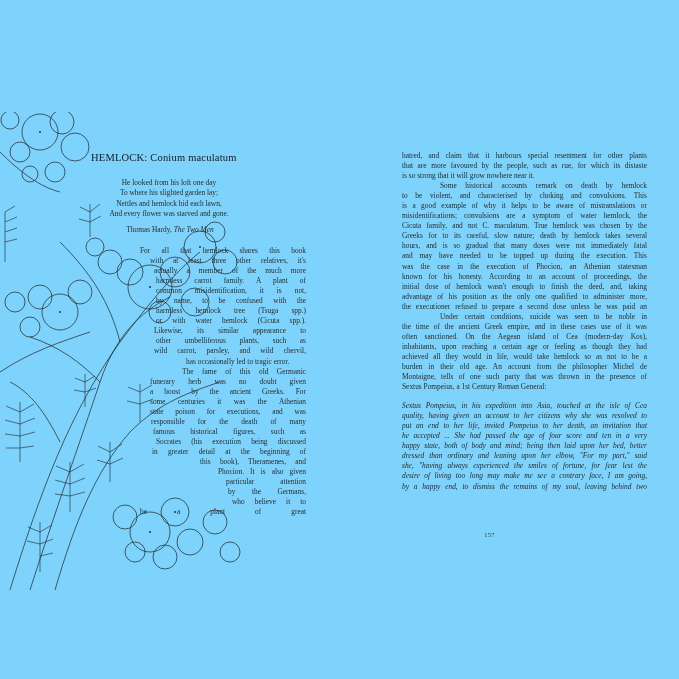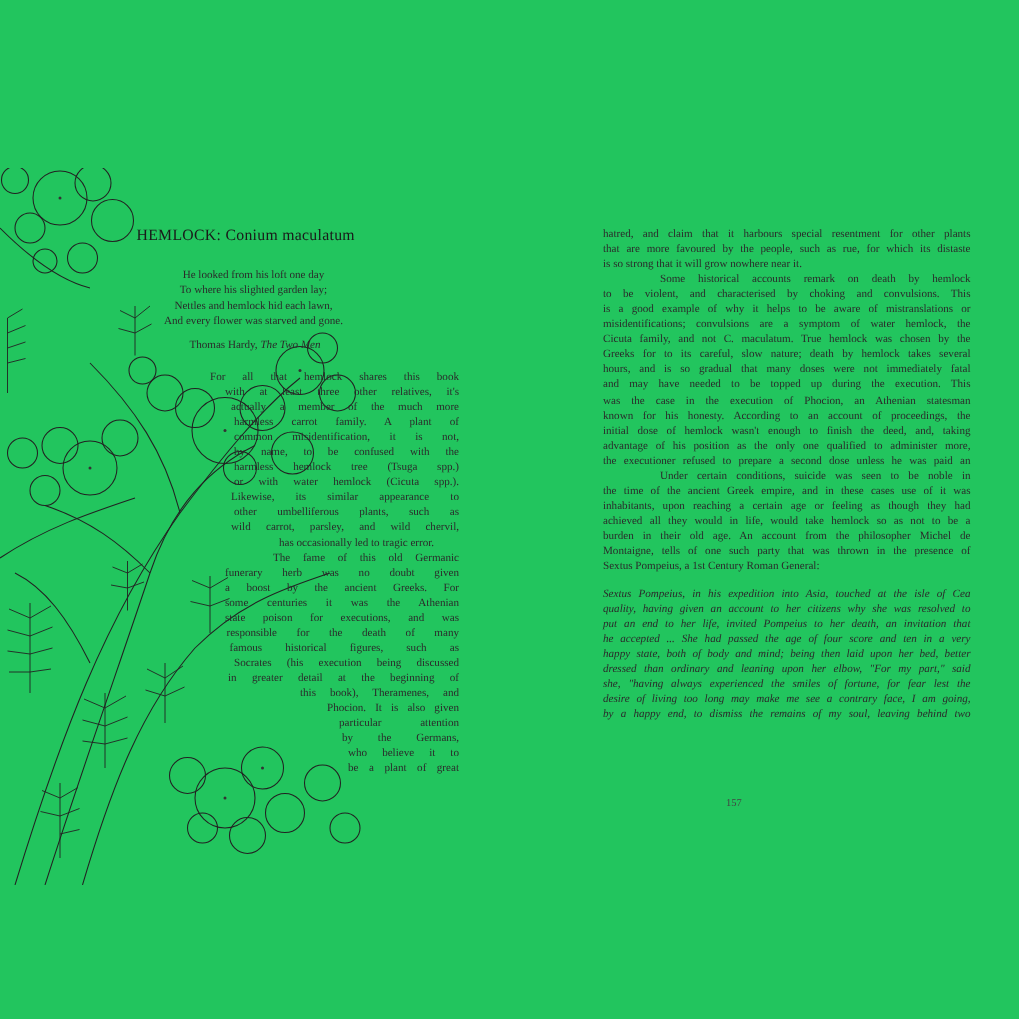--- a/index.html
+++ b/index.html
@@ -1,18 +1,18 @@
 <!DOCTYPE html>
 <html><head>
   <meta charset="utf-8">
   <style>
     html, body { margin: 0; padding: 0; background: #ffffff; }
     body { width: 679px; height: 679px; position: relative; overflow: hidden;
            font-family: "Liberation Serif", "DejaVu Serif", serif; color: #2b2b2b; }
-    .spread { position: absolute; inset: 0; background: #22c55e; }
+    .spread { position: absolute; inset: 0; background: #7dd3fc; }
     .illustration { position: absolute; left: 0; top: 112px; width: 250px; height: 478px; }
     .left-page { position: absolute; left: 0; top: 0; width: 340px; height: 679px; }
 
     .heading { position: absolute; left: 91px; top: 152px; font-size: 10.5px; letter-spacing: 0.2px; color: #1a1a1a; white-space: nowrap; }
     .heading .title-caps { font-size: 10.5px; }
     .poem { position: absolute; left: 100px; top: 178px; width: 138px; text-align: center; font-size: 7.4px; line-height: 10.3px; }
     .poem div { white-space: nowrap; }
     .attribution { position: absolute; left: 100px; top: 225px; width: 200px; text-align: center; font-size: 7.4px; white-space: nowrap; }
 
     .left-body { position: absolute; left: 140px; top: 246px; width: 166px; font-size: 7.4px; line-height: 10.05px; }
@@ -144,21 +144,21 @@
       <span class="ln" style="margin-left:10px">state poison for executions, and was</span>
       <span class="ln" style="margin-left:11px">responsible for the death of many</span>
       <span class="ln" style="margin-left:13px">famous historical figures, such as</span>
       <span class="ln" style="margin-left:16px">Socrates (his execution being discussed</span>
       <span class="ln" style="margin-left:12px">in greater detail at the beginning of</span>
       <span class="ln" style="margin-left:60px">this book), Theramenes, and</span>
       <span class="ln" style="margin-left:78px">Phocion. It is also given</span>
       <span class="ln" style="margin-left:86px">particular attention</span>
       <span class="ln" style="margin-left:88px">by the Germans,</span>
       <span class="ln" style="margin-left:92px">who believe it to</span>
-      <span class="ln" style="margin-left:92px">be a plant of great</span>
+      <span class="ln" style="">be a plant of great</span>
     </div>
   </div>
 
   <div class="right-body">
     <span class="ln">hatred, and claim that it harbours special resentment for other plants</span>
     <span class="ln">that are more favoured by the people, such as rue, for which its distaste</span>
     <span class="ln last">is so strong that it will grow nowhere near it.</span>
 
     <span class="ln" style="padding-left:38px">Some historical accounts remark on death by hemlock</span>
     <span class="ln">to be violent, and characterised by choking and convulsions. This</span>
@@ -169,20 +169,21 @@
     <span class="ln">hours, and is so gradual that many doses were not immediately fatal</span>
     <span class="ln">and may have needed to be topped up during the execution. This</span>
     <span class="ln">was the case in the execution of Phocion, an Athenian statesman</span>
     <span class="ln">known for his honesty. According to an account of proceedings, the</span>
     <span class="ln">initial dose of hemlock wasn't enough to finish the deed, and, taking</span>
     <span class="ln">advantage of his position as the only one qualified to administer more,</span>
     <span class="ln">the executioner refused to prepare a second dose unless he was paid an</span>
 
     <span class="ln" style="padding-left:38px">Under certain conditions, suicide was seen to be noble in</span>
     <span class="ln">the time of the ancient Greek empire, and in these cases use of it was</span>
+    <span class="ln">often sanctioned. On the Aegean island of Cea (modern-day Kos),</span>
     <span class="ln">inhabitants, upon reaching a certain age or feeling as though they had</span>
     <span class="ln">achieved all they would in life, would take hemlock so as not to be a</span>
     <span class="ln">burden in their old age. An account from the philosopher Michel de</span>
     <span class="ln">Montaigne, tells of one such party that was thrown in the presence of</span>
     <span class="ln last">Sextus Pompeius, a 1st Century Roman General:</span>
 
     <div class="gap"></div>
 
     <div class="it">
       <span class="ln">Sextus Pompeius, in his expedition into Asia, touched at the isle of Cea</span>

